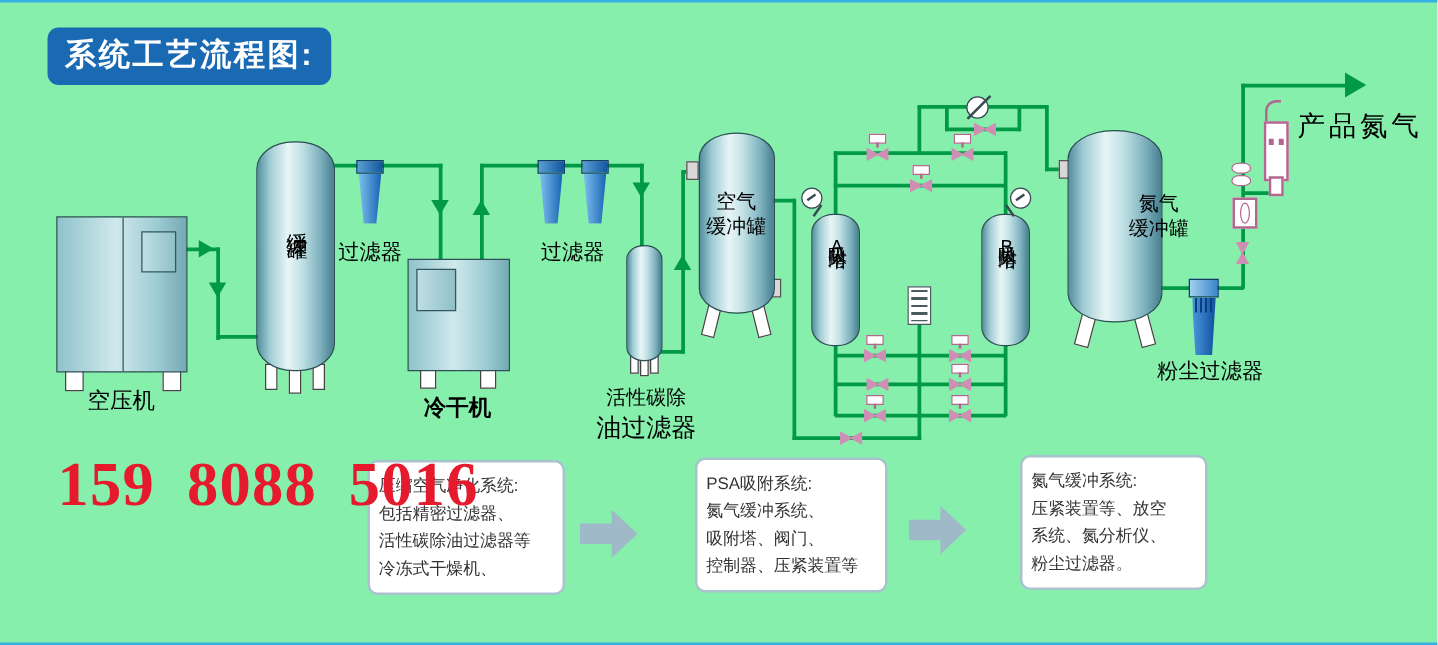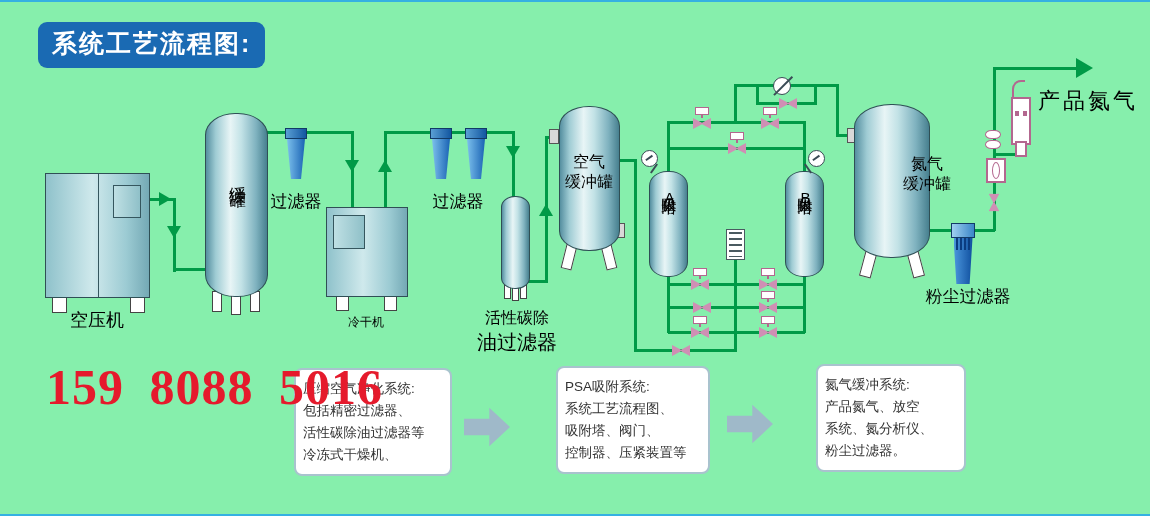--- a/index.html
+++ b/index.html
@@ -193,21 +193,21 @@
 
   <div class="bfilter" style="left:285px;top:126px;">
     <div class="bf-cap"></div>
     <div class="bf-body"></div>
   </div>
   <div class="lbl" style="left:263px;top:188px;width:66px;font-size:17px;">过滤器</div>
 
   <div class="machine" style="left:326px;top:205px;width:80px;height:88px;">
     <div class="panel" style="left:6px;top:7px;width:30px;height:32px;"></div>
   </div>
-  <div class="lbl" style="left:330px;top:312px;width:72px;font-size:12px;">冷干机</div>
+  <div class="lbl" style="left:330px;top:312px;width:72px;font-size:18px;font-weight:bold;">冷干机</div>
 
   <div class="bfilter" style="left:430px;top:126px;">
     <div class="bf-cap"></div>
     <div class="bf-body"></div>
   </div>
   <div class="bfilter" style="left:465px;top:126px;">
     <div class="bf-cap"></div>
     <div class="bf-body"></div>
   </div>
   <div class="lbl" style="left:425px;top:188px;width:66px;font-size:17px;">过滤器</div>
@@ -260,24 +260,24 @@
 
   <div class="ibox" style="left:294px;top:366px;width:140px;">
     <div>压缩空气净化系统:</div>
     <div>包括精密过滤器、</div>
     <div>活性碳除油过滤器等</div>
     <div>冷冻式干燥机、</div>
   </div>
   <div class="warrow" style="left:464px;top:402px;"></div>
   <div class="ibox" style="left:556px;top:364px;width:136px;">
     <div>PSA吸附系统:</div>
-    <div>系统工艺流程图、</div>
+    <div>氮气缓冲系统、</div>
     <div>吸附塔、阀门、</div>
     <div>控制器、压紧装置等</div>
   </div>
   <div class="warrow" style="left:727px;top:399px;"></div>
   <div class="ibox" style="left:816px;top:362px;width:132px;">
     <div>氮气缓冲系统:</div>
-    <div>产品氮气、放空</div>
+    <div>压紧装置等、放空</div>
     <div>系统、氮分析仪、</div>
     <div>粉尘过滤器。</div>
   </div>
 </div>
 
 </body></html>

